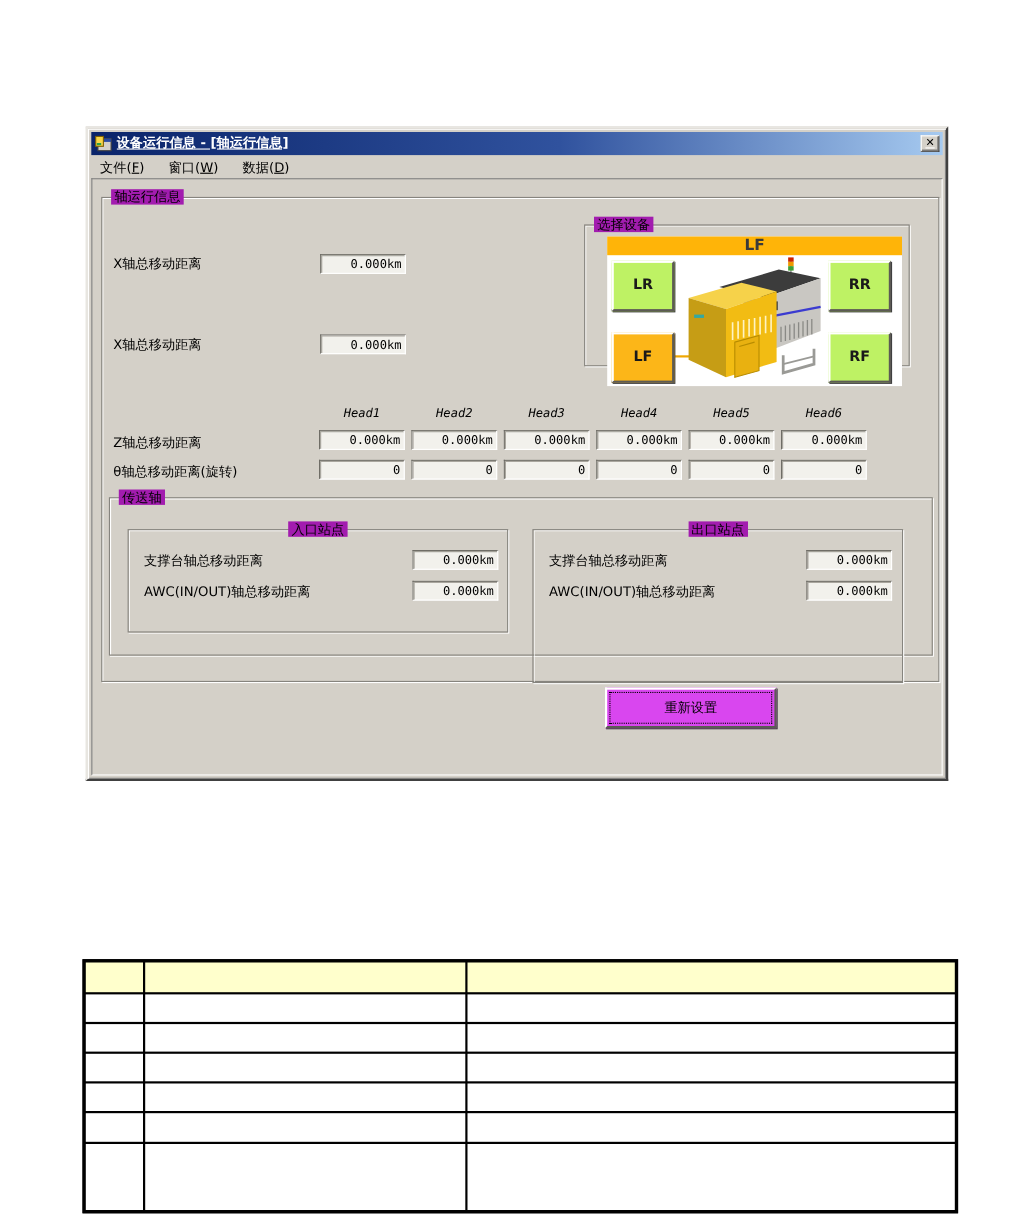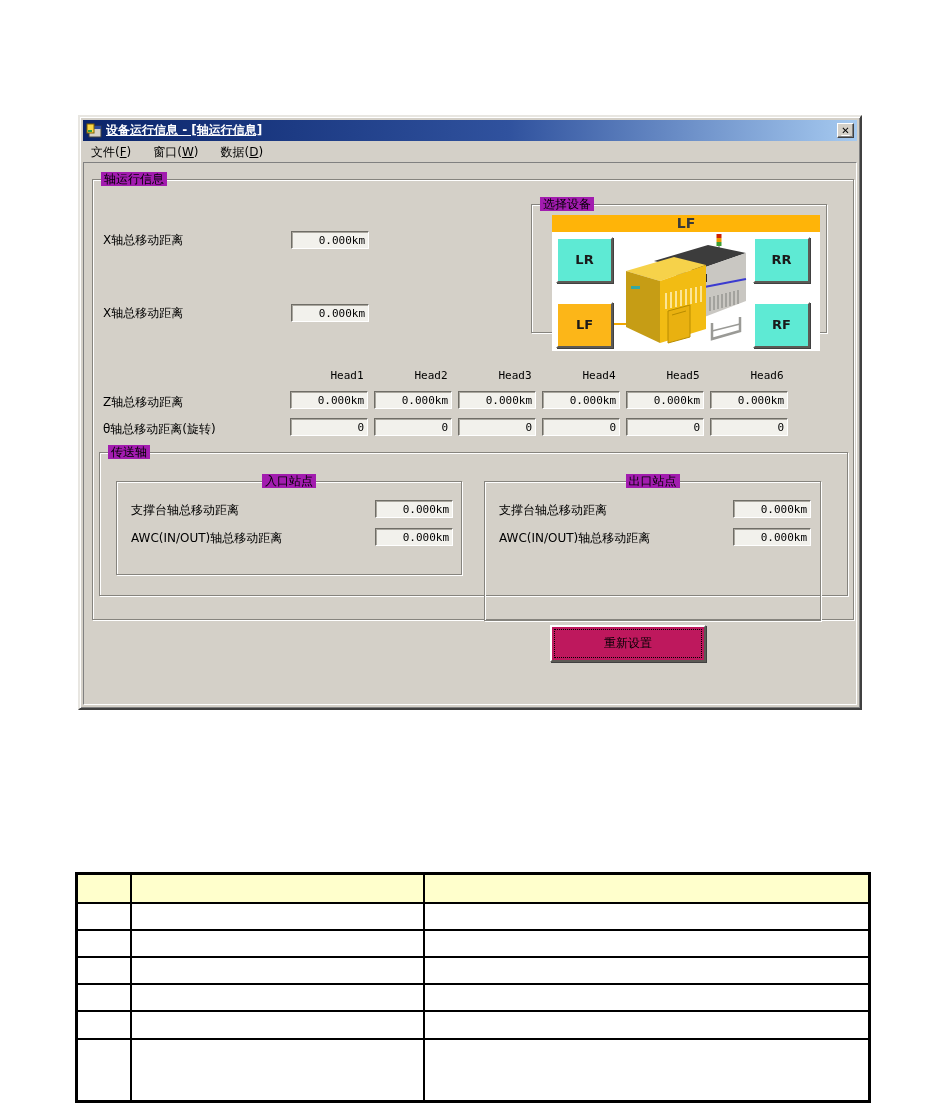--- a/index.html
+++ b/index.html
@@ -42,38 +42,38 @@
   .gb-label.centered { left:50%; transform:translateX(-50%); }
   .lbl { position:absolute; font-size:12px; line-height:14px; white-space:nowrap; }
   .textbox {
     position:absolute; width:78px; height:18px; background:#f2f1ec;
     border:1px solid; border-color:#6f6d66 #ffffff #ffffff #6f6d66;
     box-shadow: inset 1px 1px 0 #a9a69e;
     font-family:"DejaVu Sans Mono","Liberation Mono",monospace; font-size:11px;
     text-align:right; padding:2px 3px 0 2px; overflow:hidden; white-space:nowrap;
   }
   .btn3d {
-    position:absolute; background:#5eead4;
+    position:absolute; background:#bef264;
     border:2px solid; border-color:#ffffff #5c5a55 #5c5a55 #ffffff;
     box-shadow: 1px 1px 0 #404040;
     font-family:"DejaVu Sans","Liberation Sans",sans-serif;
     font-size:13px; font-weight:bold; color:#1a1a1a; text-align:center; cursor:default;
   }
   .btn-dev { width:57px; height:46px; line-height:42px; }
   .btn-gold { background:#fcb618; }
   .banner { position:absolute; background:#ffb408; color:#3a3a3a; font-size:14px; font-weight:bold; text-align:center; line-height:17px; }
   .reset-btn {
     position:absolute; left:466px; top:462px; width:156px; height:37px;
-    background:#be185d; border:2px solid; border-color:#ffffff #5c5a55 #5c5a55 #ffffff;
+    background:#d946ef; border:2px solid; border-color:#ffffff #5c5a55 #5c5a55 #ffffff;
     box-shadow:1px 1px 0 #404040; font-size:12px; color:#000;
     outline:1px dotted #000; outline-offset:-5px; cursor:default;
     font-family:"DejaVu Sans","Liberation Sans",sans-serif;
   }
   .head-cell { width:78px; text-align:center; font-family:"DejaVu Sans Mono","Liberation Mono",monospace; font-size:11px; }
-  .head-row { position:absolute; left:215px; top:189px; display:flex; gap:6px; }
+  .head-row { position:absolute; left:197px; top:189px; display:flex; gap:6px;font-style:italic; }
   .val-row { position:absolute; left:197px; display:flex; gap:6px; }
   .val-row .textbox { position:static; }
   .white-panel { position:absolute; background:#ffffff; }
   .connector { position:absolute; background:#f0a702; }
 
   
   .btable-wrap { position:absolute; left:75px; top:872px; }
   .btable {
     display:grid; grid-template-columns:52px 291px 443px;
     grid-template-rows:27px 25px 25px 25px 25px 26px 60px;

